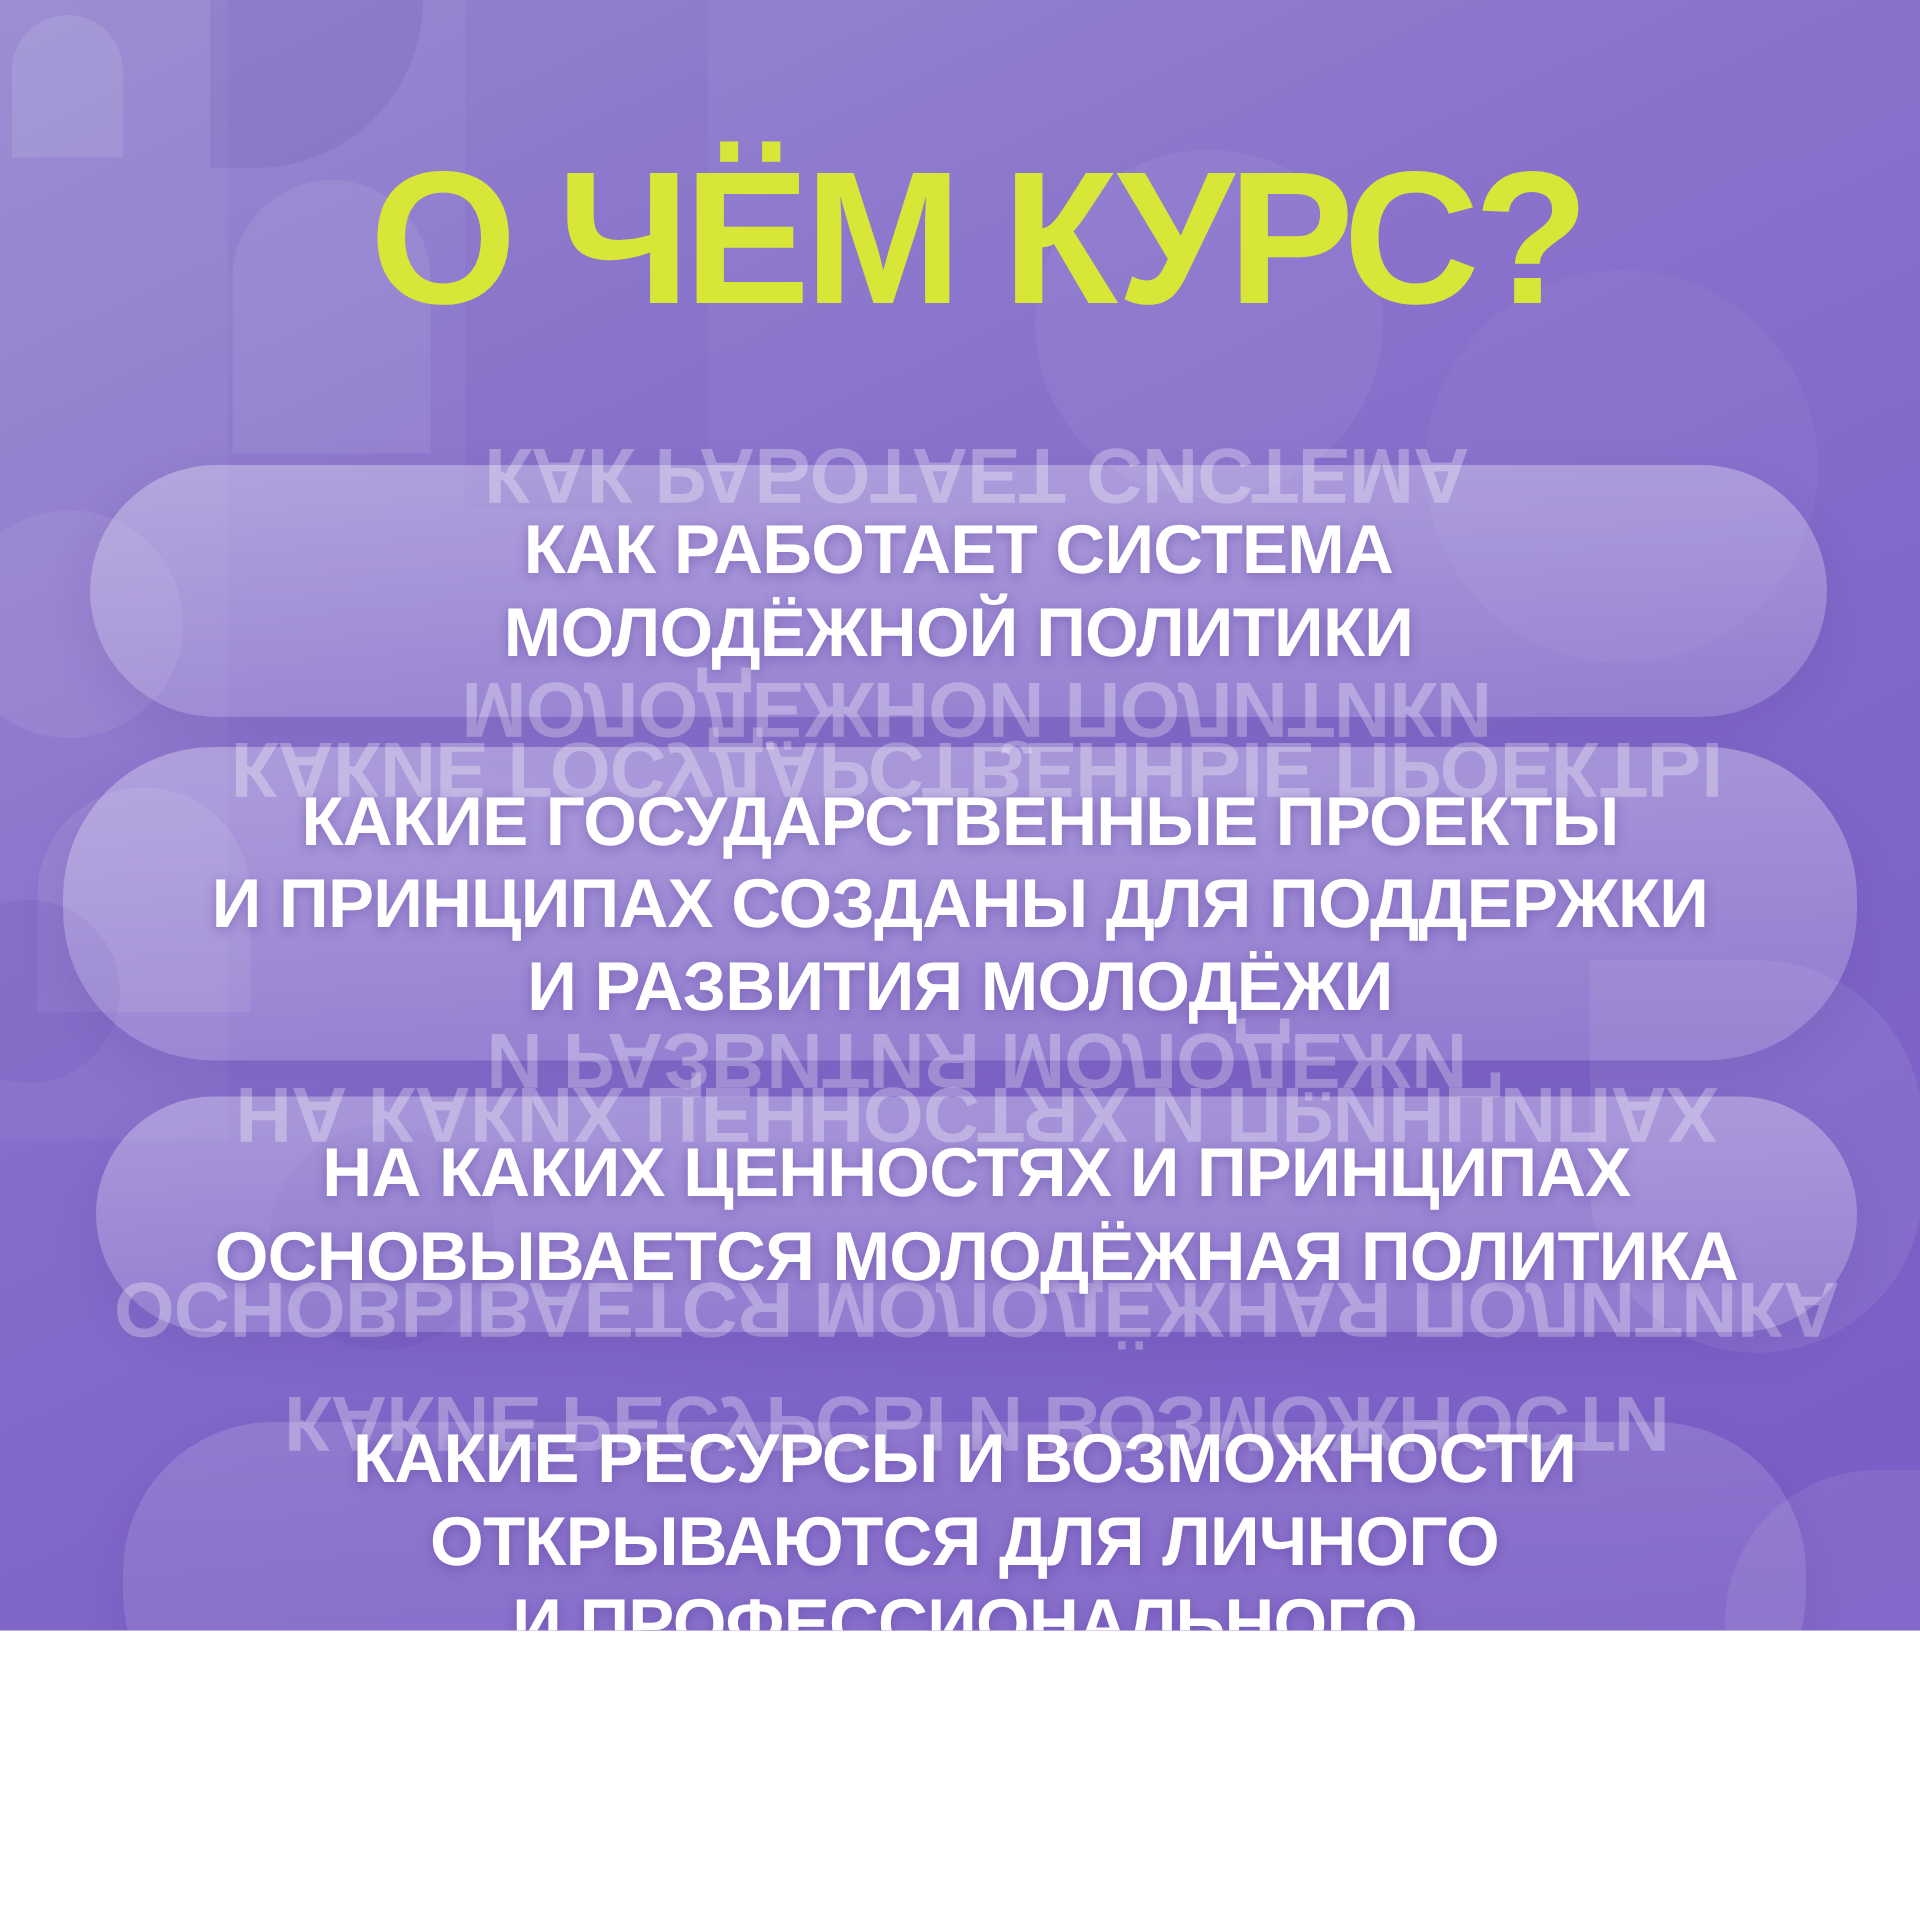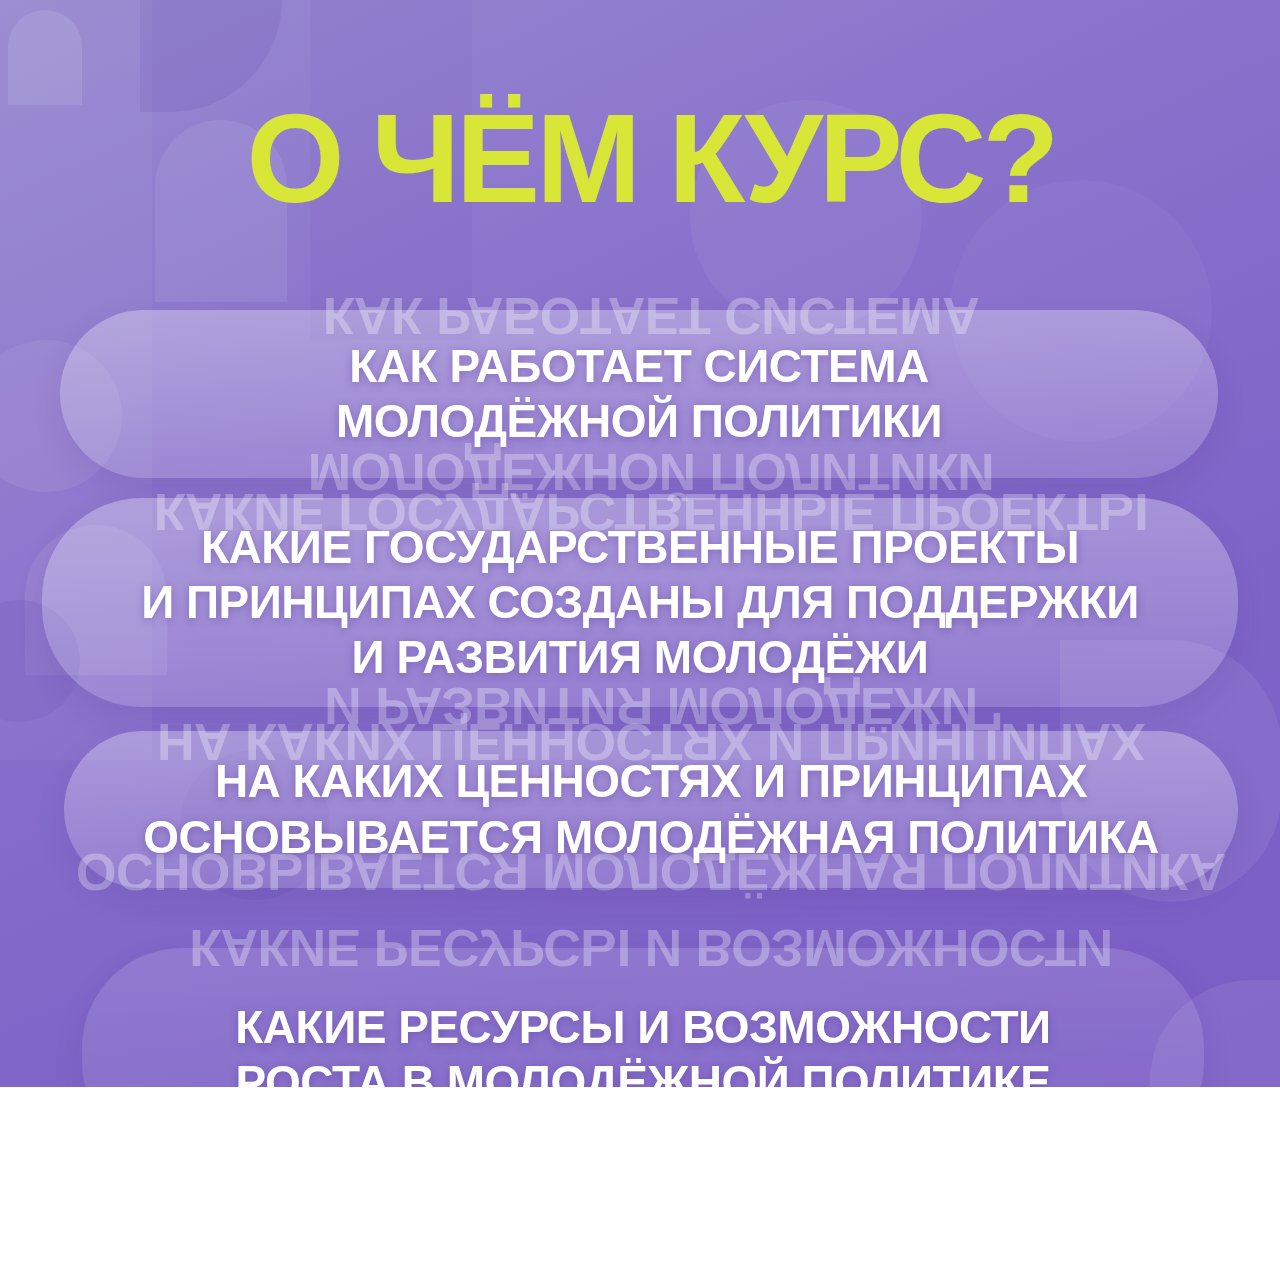--- a/index.html
+++ b/index.html
@@ -139,16 +139,18 @@
   <div class="ghost" id="g3b">ОСНОВЫВАЕТСЯ МОЛОДЁЖНАЯ ПОЛИТИКА</div>
   <div class="card" id="card3">
     <div class="line">НА КАКИХ ЦЕННОСТЯХ И ПРИНЦИПАХ</div>
     <div class="line">ОСНОВЫВАЕТСЯ МОЛОДЁЖНАЯ ПОЛИТИКА</div>
   </div>
 
   <div class="ghost" id="g4t">КАКИЕ РЕСУРСЫ И ВОЗМОЖНОСТИ</div>
   <div class="ghost" id="g4b">РОСТА В МОЛОДЁЖНОЙ ПОЛИТИКЕ</div>
   <div class="card" id="card4">
     <div class="line">КАКИЕ РЕСУРСЫ И ВОЗМОЖНОСТИ</div>
+    <div class="line">ОТКРЫВАЮТСЯ ДЛЯ ЛИЧНОГО</div>
+    <div class="line">И ПРОФЕССИОНАЛЬНОГО</div>
     <div class="line">РОСТА В МОЛОДЁЖНОЙ ПОЛИТИКЕ</div>
   </div>
 
 </div>
 
 </body></html>

